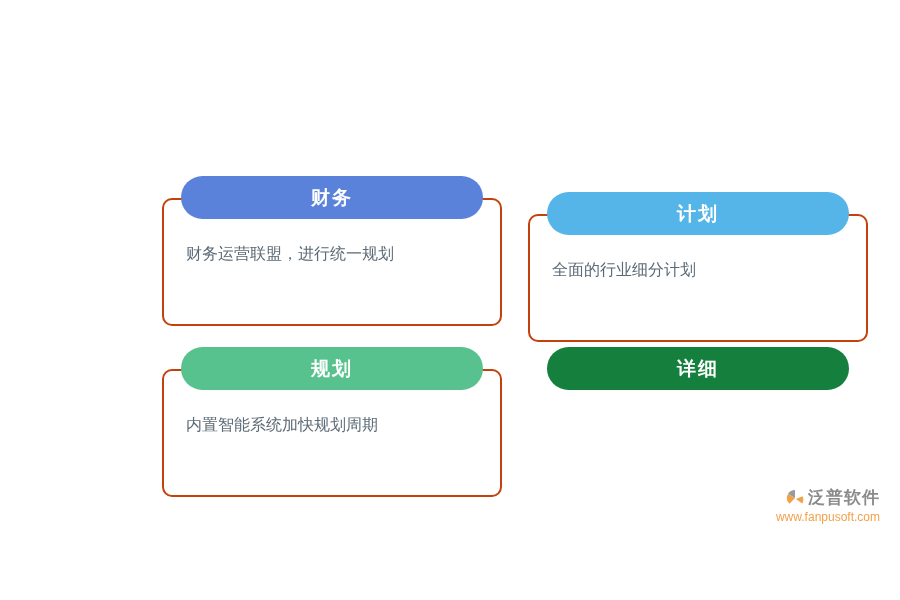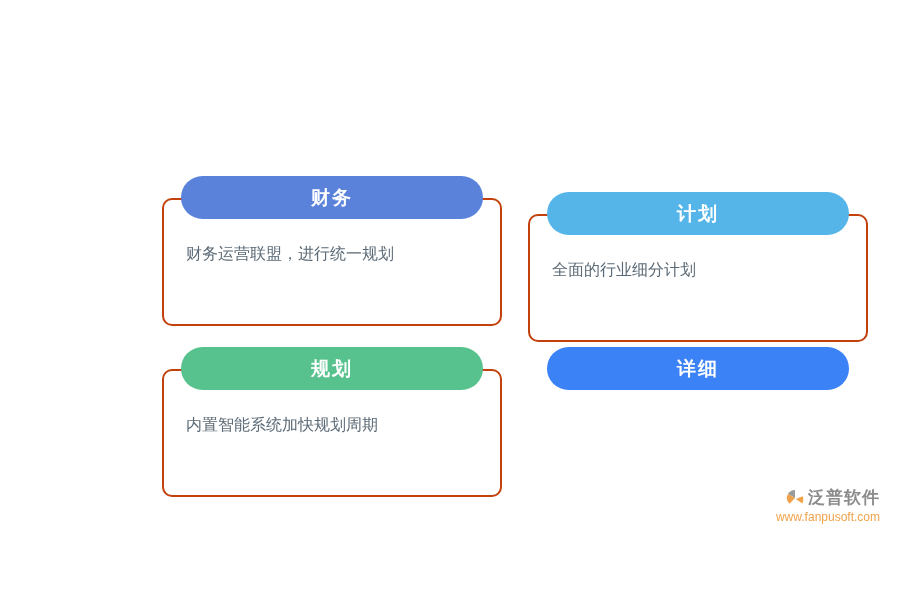--- a/index.html
+++ b/index.html
@@ -89,21 +89,21 @@
     <div class="card-pill" style="background-color: rgb(86, 181, 232);">计划</div>
     <div class="card-body">全面的行业细分计划</div>
   </div>
 
   <div class="card" style="left:162px; top:347px;">
     <div class="card-pill" style="background-color: rgb(87, 194, 141);">规划</div>
     <div class="card-body">内置智能系统加快规划周期</div>
   </div>
 
   <div class="card" style="left:528px; top:347px;">
-    <div class="card-pill" style="background-color: #3b82f6;">详细</div>
+    <div class="card-pill" style="background-color: #15803d;">详细</div>
   </div>
 
   <div class="brand">
     <div class="brand-row">
       <span class="logo-icon">
         <svg viewBox="0 0 20 20" width="18" height="18">
           <path d="M10 10 L10 1 A9 9 0 0 0 2.2 5.5 Z" fill="#9a9a9a"></path>
           <path d="M10 10 L2.2 5.5 A9 9 0 0 0 4 16.5 Z" fill="#f0a24a"></path>
           <path d="M11 11 L18 16 A9 9 0 0 0 18.5 8 Z" fill="#f0a24a"></path>
         </svg>

